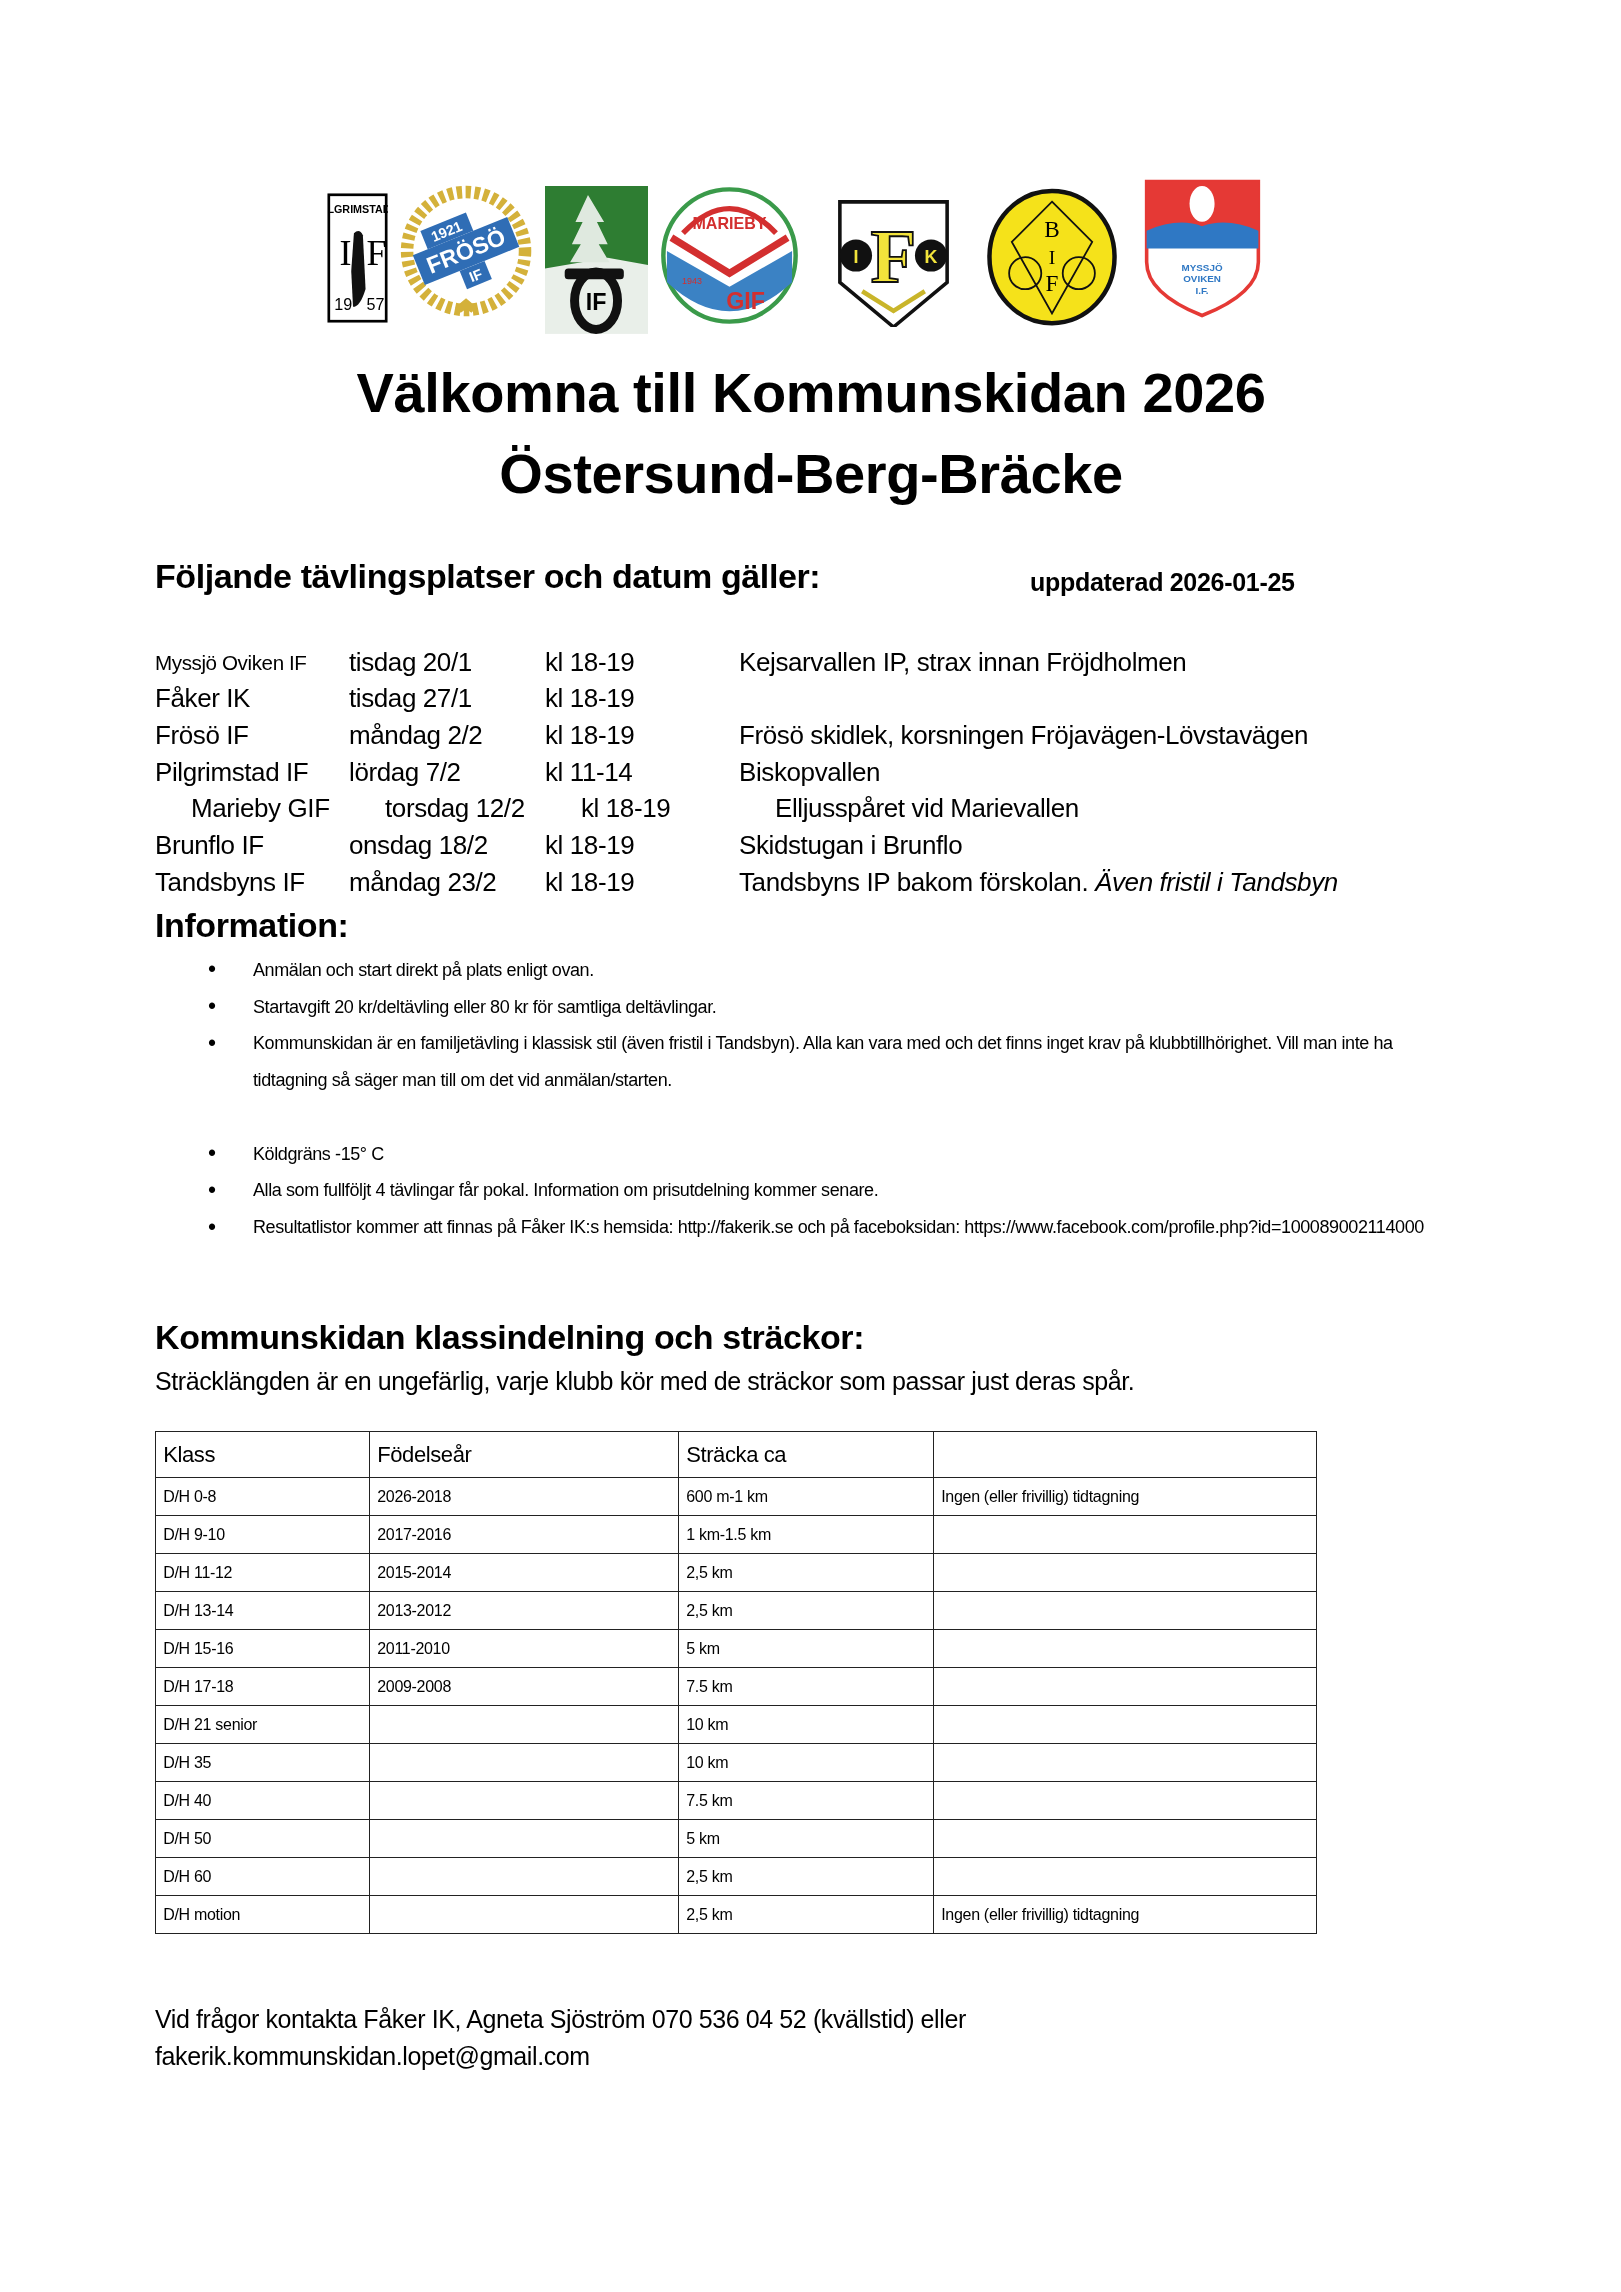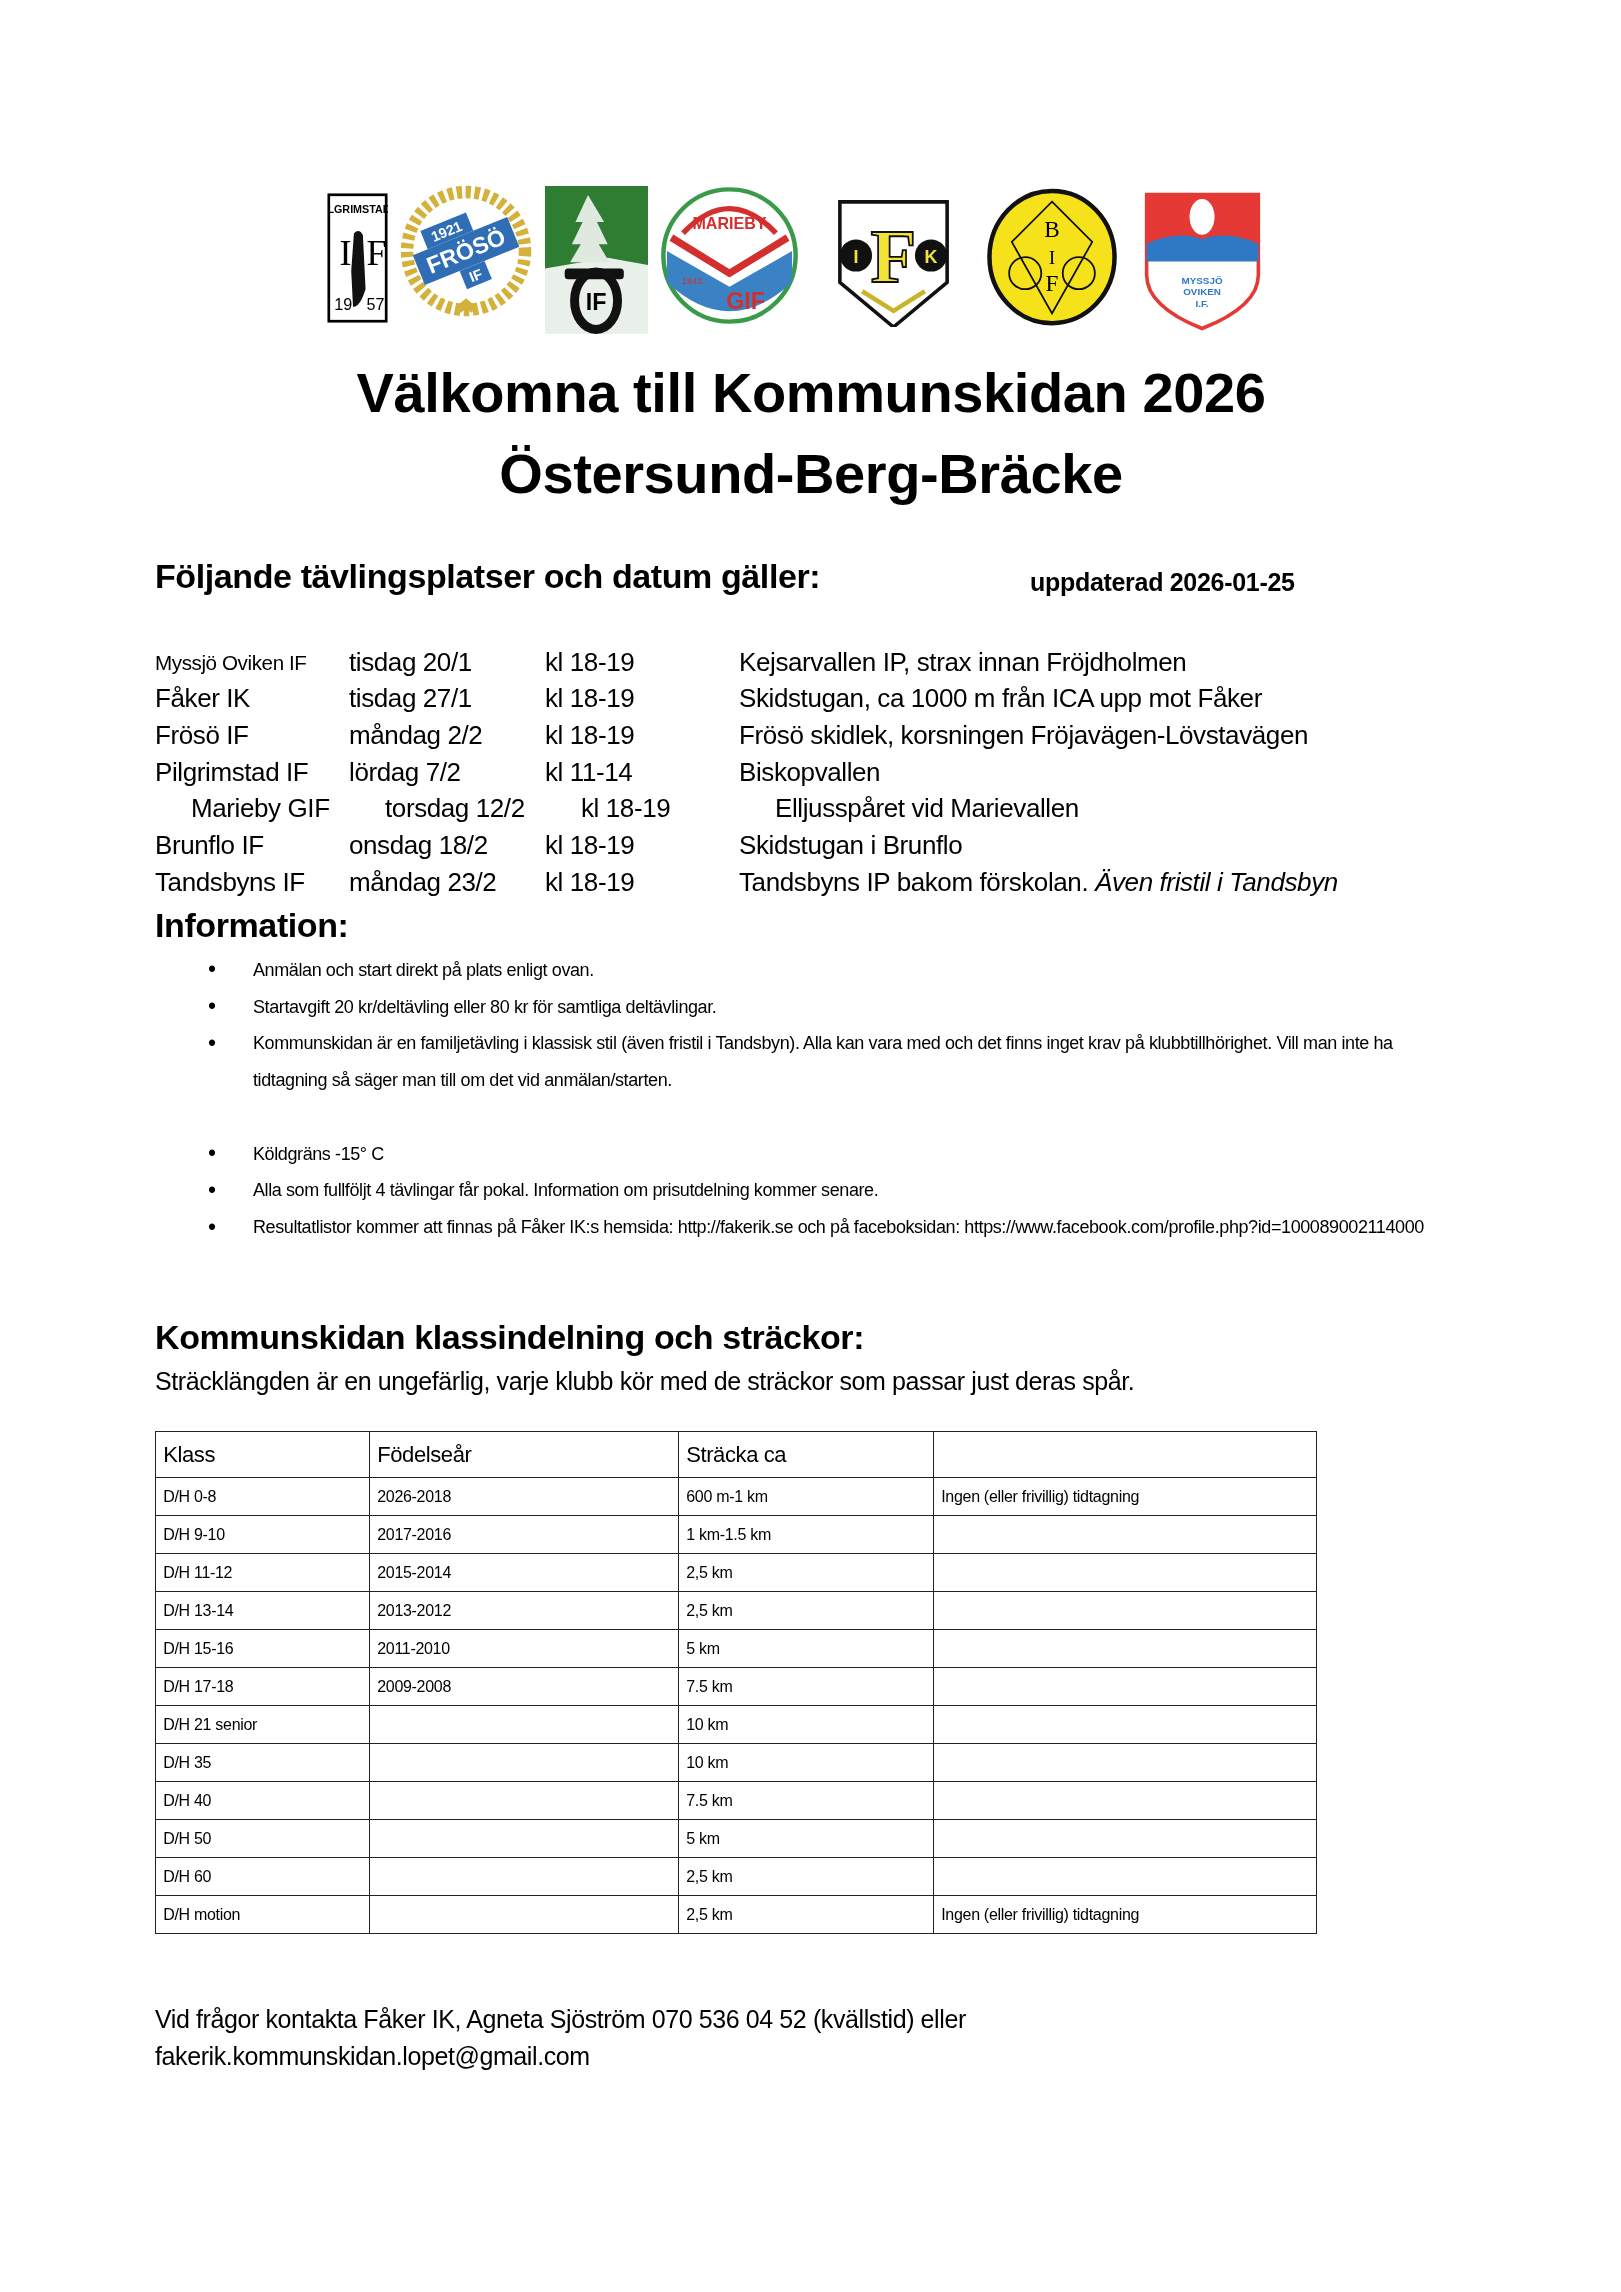--- a/index.html
+++ b/index.html
@@ -123,21 +123,21 @@
       <ellipse cx="75" cy="77" rx="70" ry="74" fill="#f5e21a" stroke="#111" stroke-width="5"></ellipse>
       <path d="M75 15 L120 60 L75 140 L30 60 Z" fill="none" stroke="#111" stroke-width="2"></path>
       <circle cx="45" cy="95" r="18" fill="none" stroke="#111" stroke-width="2"></circle>
       <circle cx="105" cy="95" r="18" fill="none" stroke="#111" stroke-width="2"></circle>
       <text x="75" y="55" font-size="26" text-anchor="middle" font-family="Liberation Serif, serif">B</text>
       <text x="75" y="85" font-size="22" text-anchor="middle" font-family="Liberation Serif, serif">I</text>
       <text x="75" y="115" font-size="26" text-anchor="middle" font-family="Liberation Serif, serif">F</text>
     </svg>
   </div>
 
-  <div class="logo" style="left:815px;top:15px;width:121px;height:143px;">
+  <div class="logo" style="left:815px;top:2px;width:121px;height:143px;">
     <svg viewBox="0 0 135 160">
       <path d="M5 5 H130 V95 Q130 130 67 155 Q5 130 5 95 Z" fill="#fff" stroke="#e53935" stroke-width="4"></path>
       <path d="M5 5 H130 V60 H5 Z" fill="#e53935"></path>
       <ellipse cx="67" cy="30" rx="14" ry="20" fill="#fff"></ellipse>
       <path d="M5 60 Q40 45 67 55 Q95 45 130 60 V80 H5 Z" fill="#2f78c4"></path>
       <text x="67" y="105" font-size="11" font-weight="bold" fill="#2f78c4" text-anchor="middle" font-family="Liberation Sans, sans-serif">MYSSJÖ</text>
       <text x="67" y="118" font-size="11" font-weight="bold" fill="#2f78c4" text-anchor="middle" font-family="Liberation Sans, sans-serif">OVIKEN</text>
       <text x="67" y="131" font-size="11" font-weight="bold" fill="#2f78c4" text-anchor="middle" font-family="Liberation Sans, sans-serif">I.F.</text>
     </svg>
   </div>
@@ -152,21 +152,20 @@
 <div class="sched-row" style="top:647px;">
   <span class="c-club small">Myssjö Oviken IF</span>
   <span class="c-day">tisdag 20/1</span>
   <span class="c-time">kl 18-19</span>
   <span class="c-place">Kejsarvallen IP, strax innan Fröjdholmen</span>
 </div>
 <div class="sched-row" style="top:683px;">
   <span class="c-club">Fåker IK</span>
   <span class="c-day">tisdag 27/1</span>
   <span class="c-time">kl 18-19</span>
-  <span class="c-place">Skidstugan, ca 1000 m från ICA upp mot Fåker</span>
 </div>
 <div class="sched-row" style="top:720px;">
   <span class="c-club">Frösö IF</span>
   <span class="c-day">måndag 2/2</span>
   <span class="c-time">kl 18-19</span>
   <span class="c-place">Frösö skidlek, korsningen Fröjavägen-Lövstavägen</span>
 </div>
 <div class="sched-row" style="top:757px;">
   <span class="c-club">Pilgrimstad IF</span>
   <span class="c-day">lördag 7/2</span>

